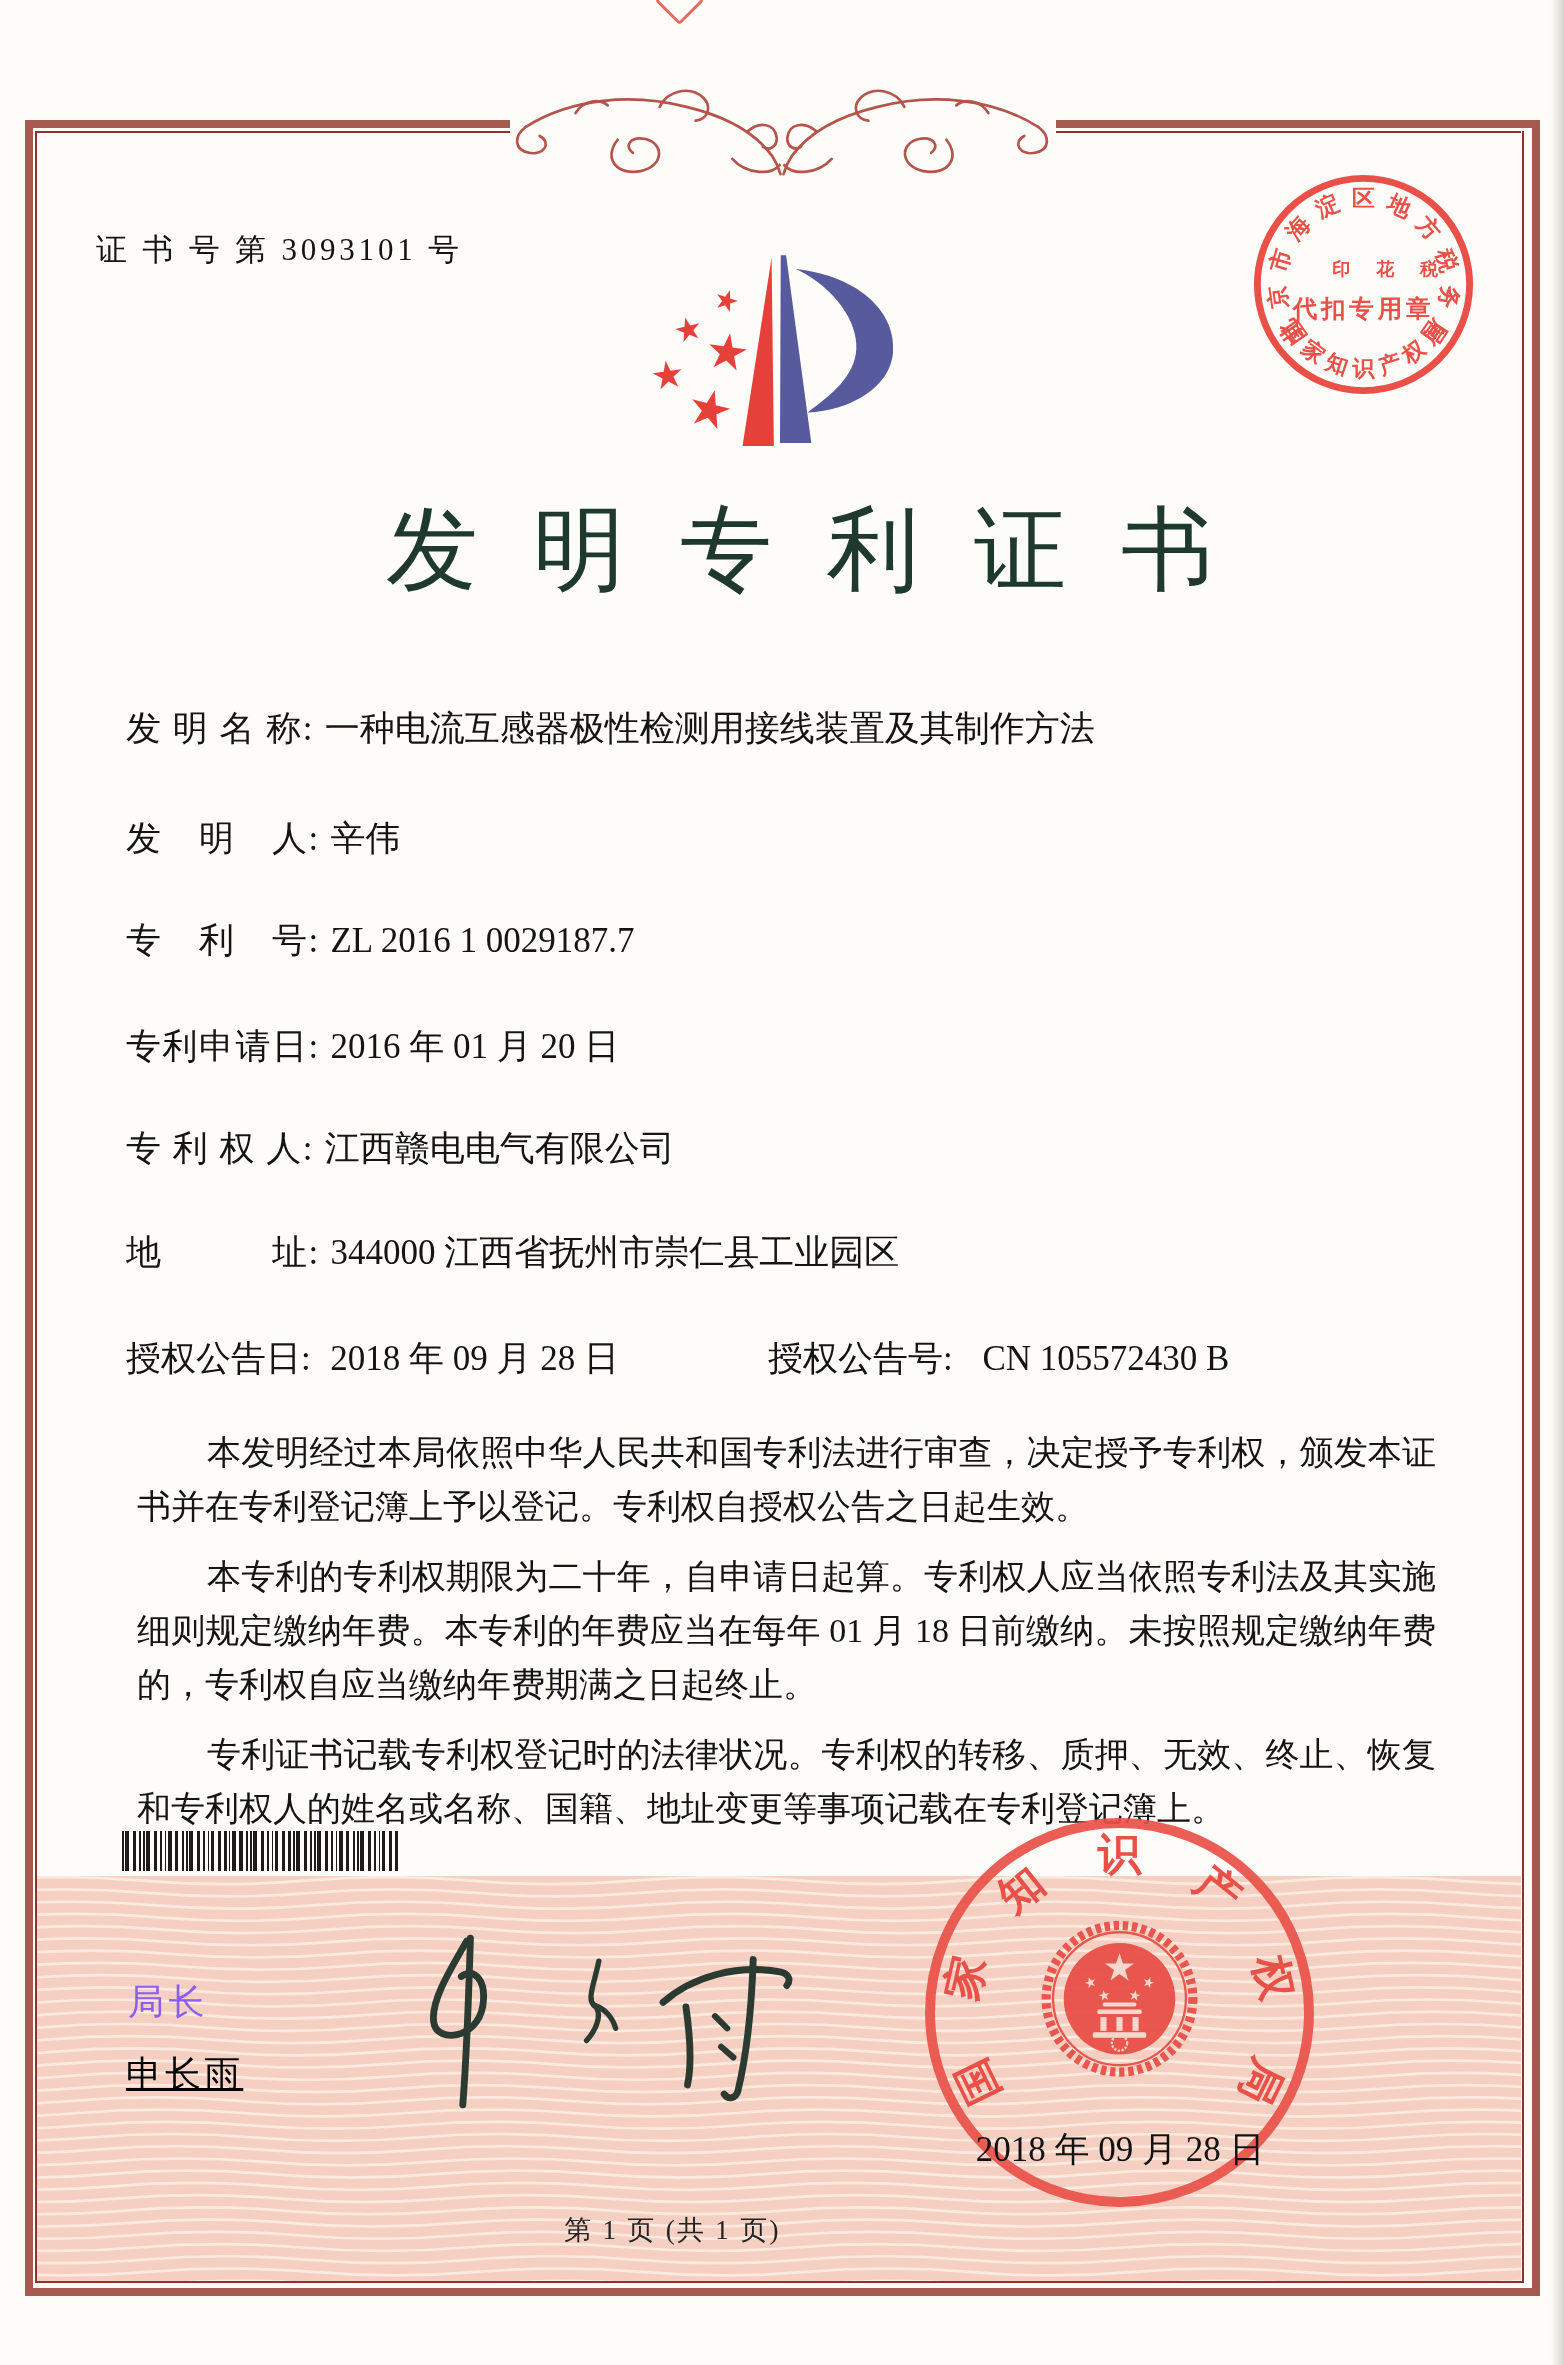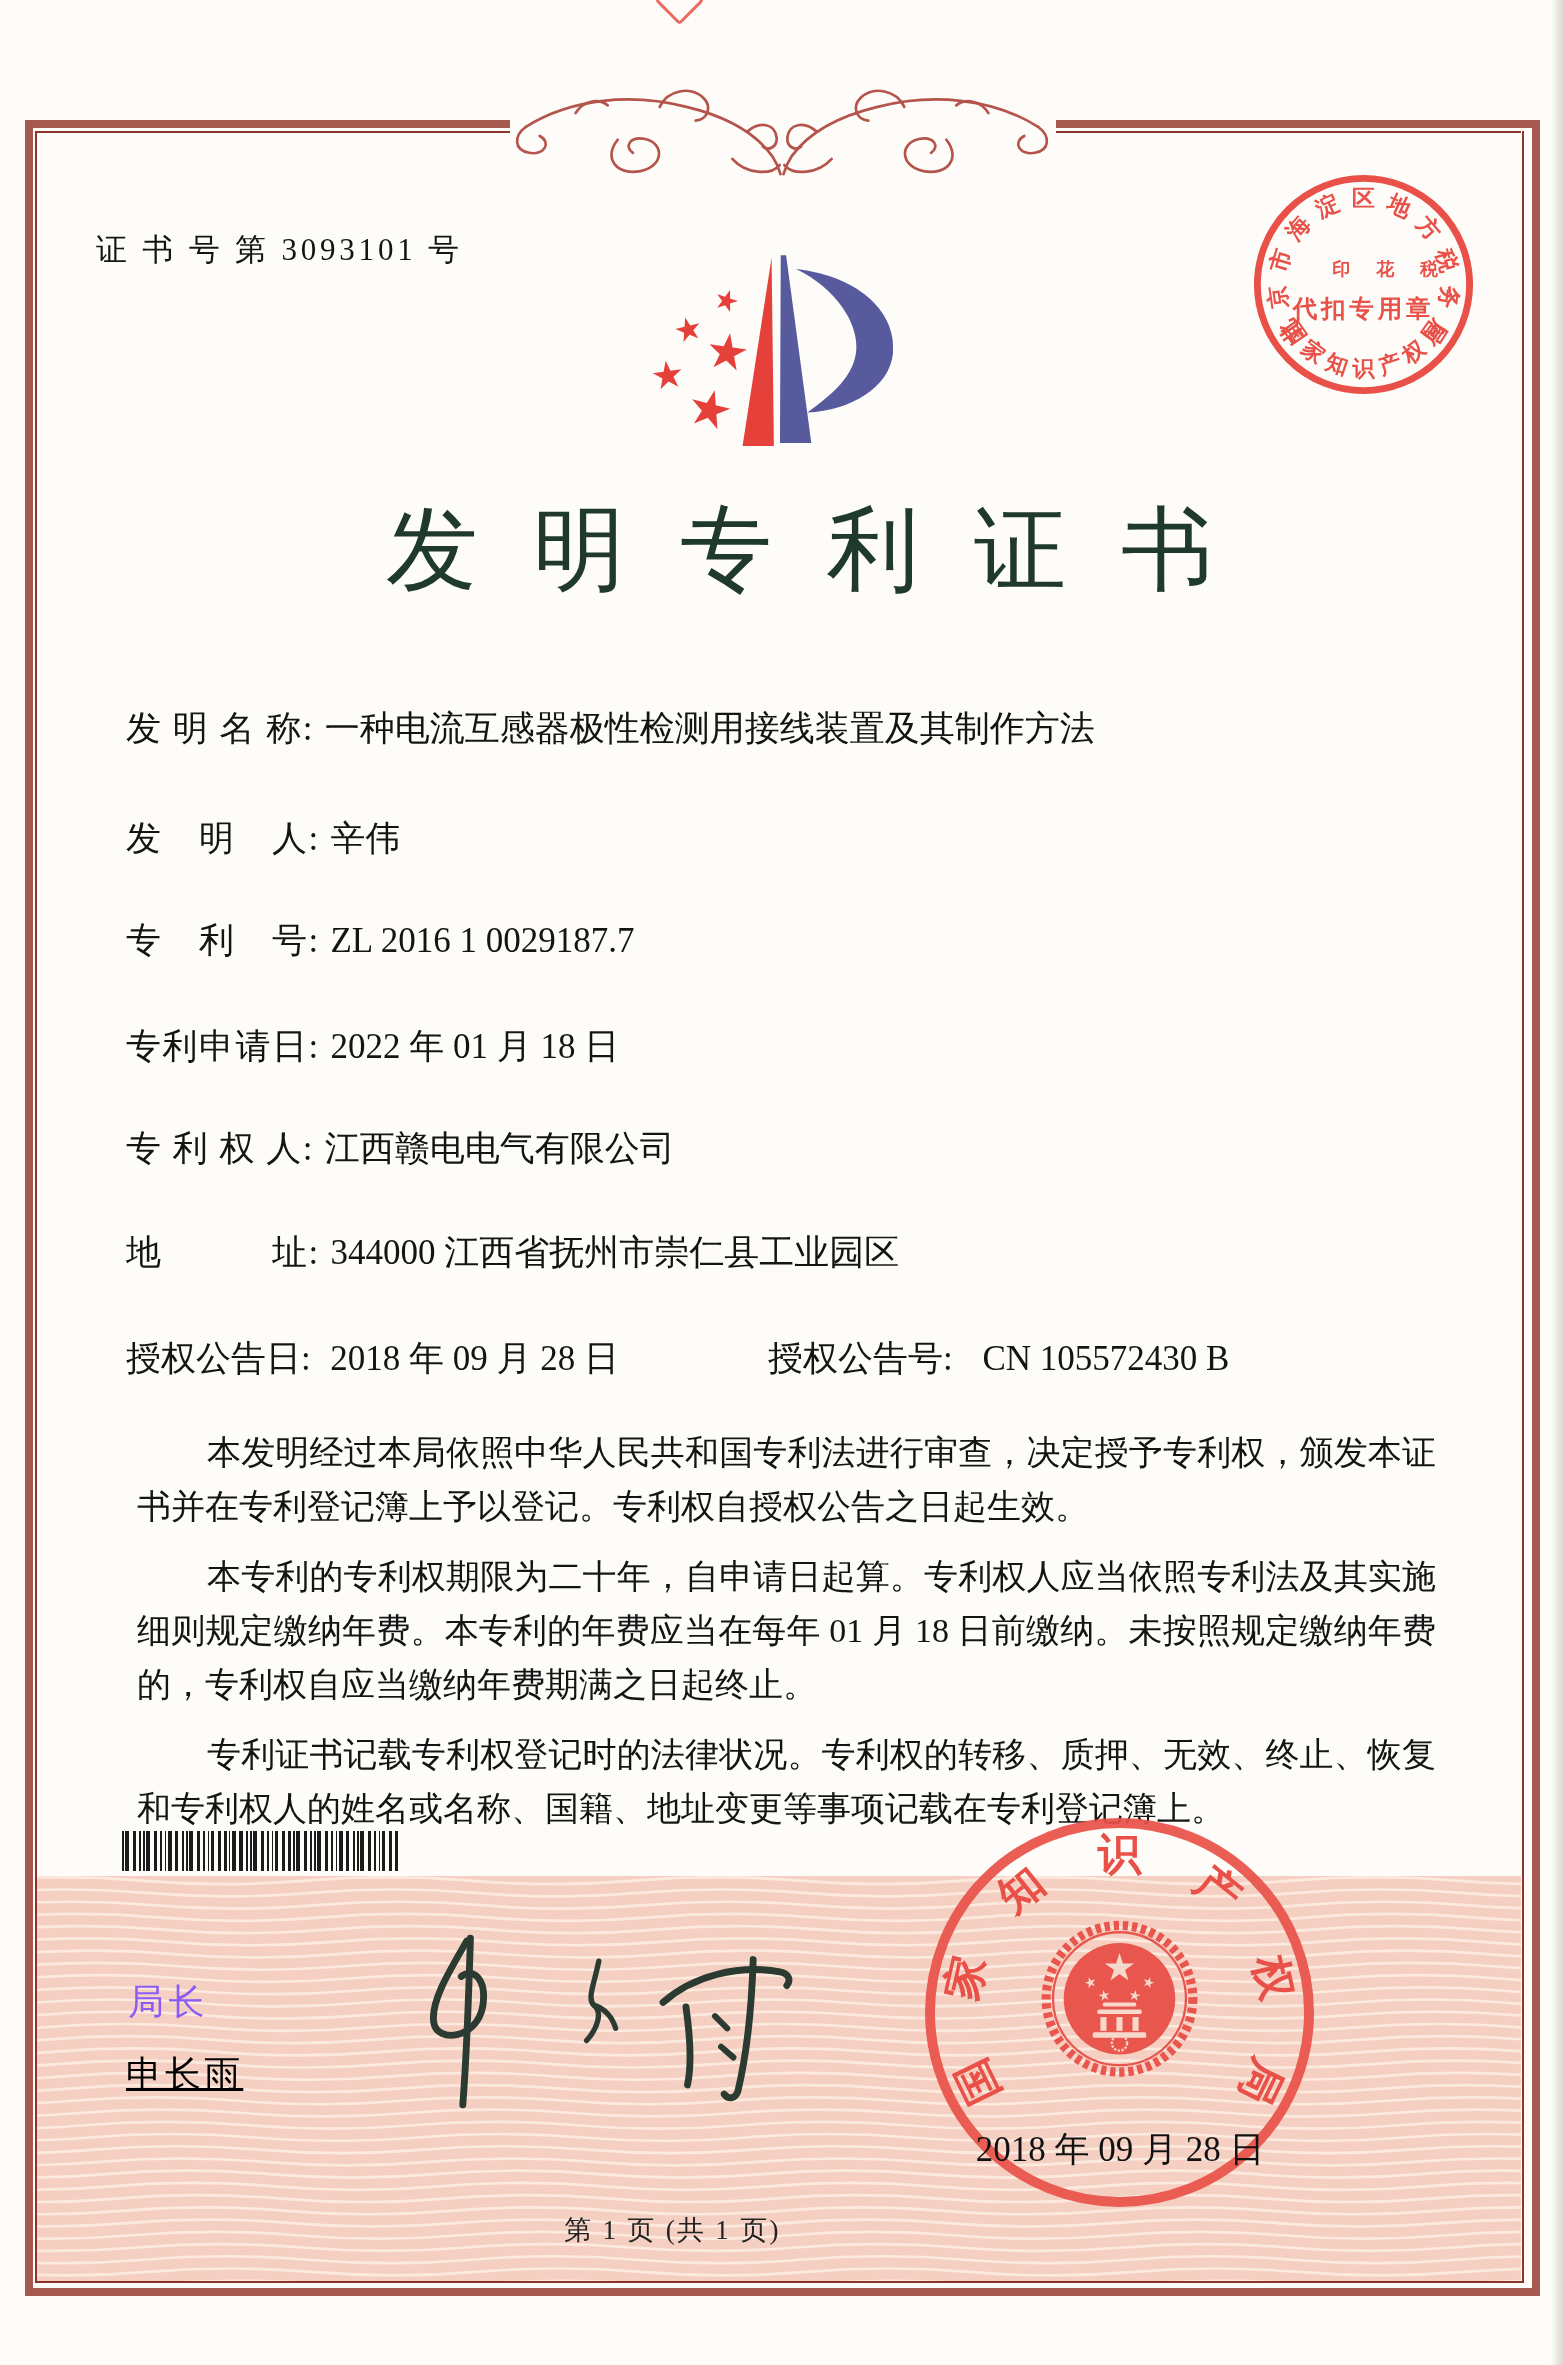--- a/index.html
+++ b/index.html
@@ -162,21 +162,21 @@
   <div class="field-row" style="top:705px;">
     <span class="lbl">发 明 名 称:</span><span class="val">一种电流互感器极性检测用接线装置及其制作方法</span>
   </div>
   <div class="field-row" style="top:815px;">
     <span class="lbl">发　明　人:</span><span class="val">辛伟</span>
   </div>
   <div class="field-row" style="top:917px;">
     <span class="lbl">专　利　号:</span><span class="val">ZL 2016 1 0029187.7</span>
   </div>
   <div class="field-row" style="top:1023px;">
-    <span class="lbl">专利申请日:</span><span class="val">2022 年 01 月 18 日</span>
+    <span class="lbl">专利申请日:</span><span class="val">2016 年 01 月 20 日</span>
   </div>
   <div class="field-row" style="top:1125px;">
     <span class="lbl">专 利 权 人:</span><span class="val">江西赣电电气有限公司</span>
   </div>
   <div class="field-row" style="top:1229px;">
     <span class="lbl">地　　　址:</span><span class="val">344000  江西省抚州市崇仁县工业园区</span>
   </div>
 
   <div class="grant-group" style="left:126px;top:1335px;">
     <span>授权公告日:</span>

